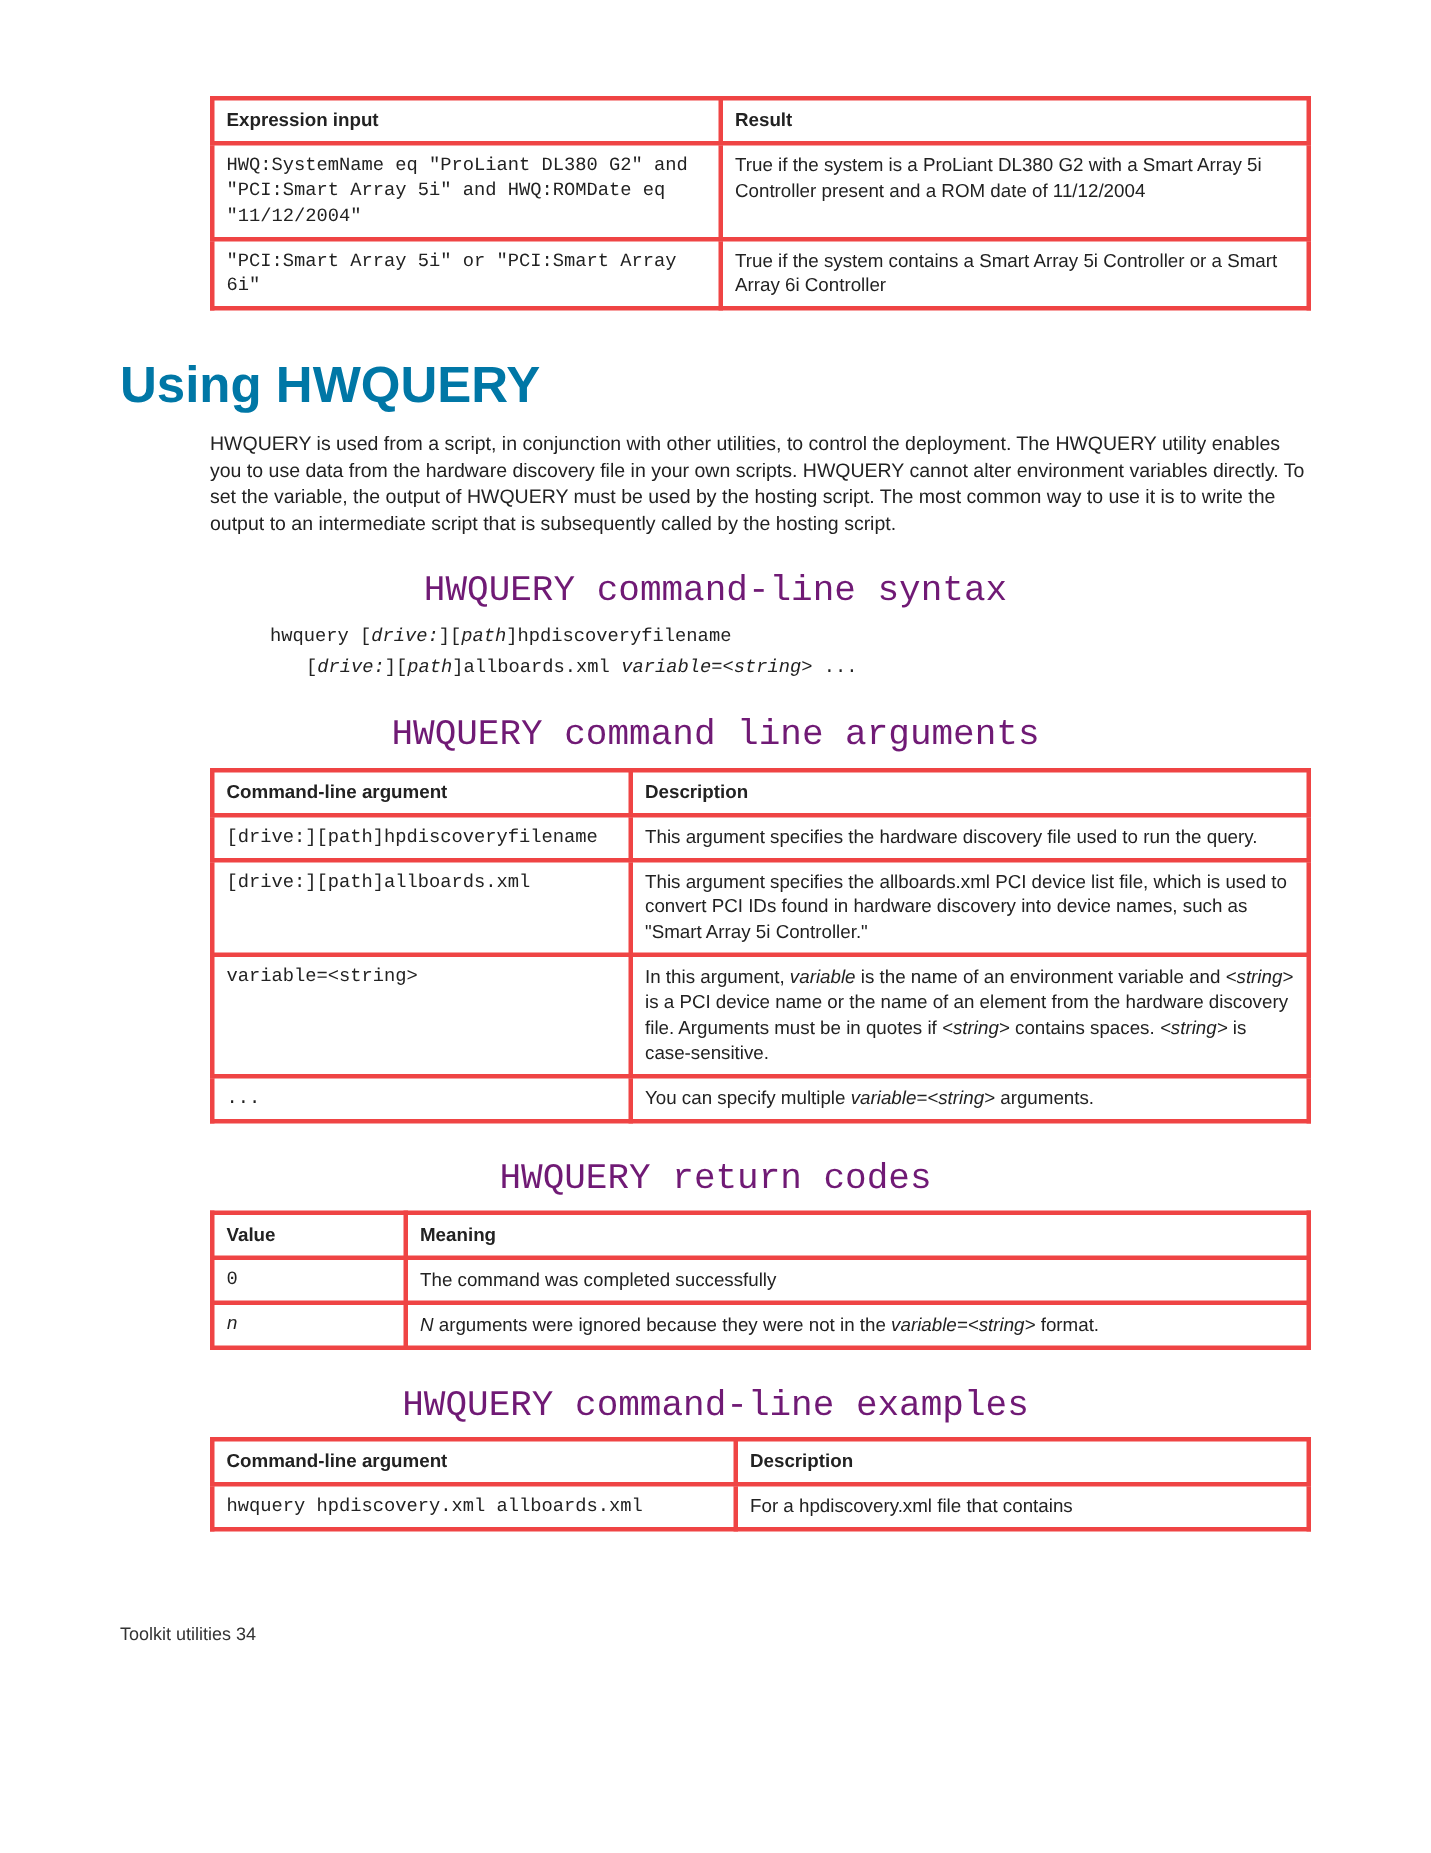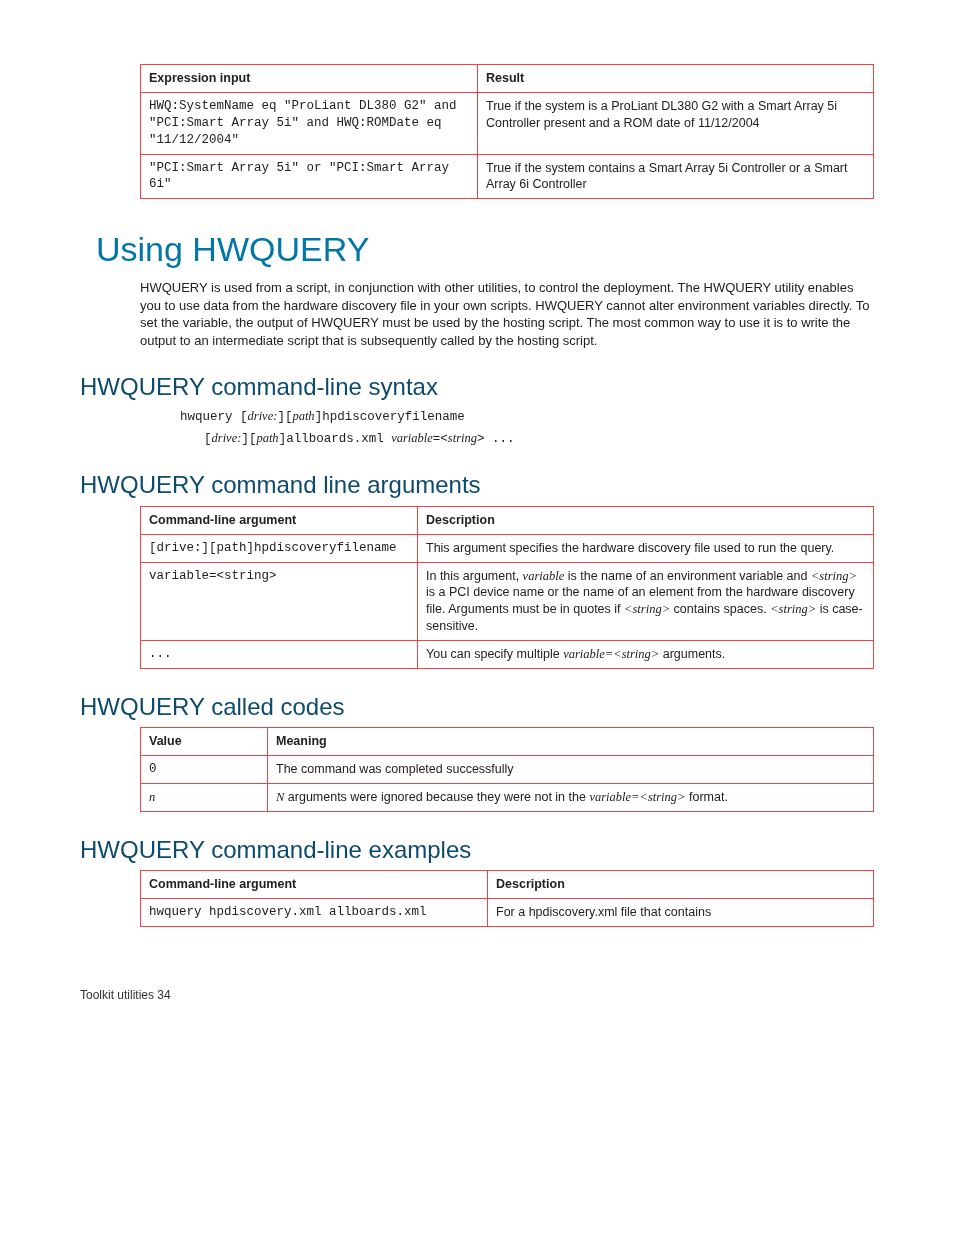--- a/index.html
+++ b/index.html
@@ -9,57 +9,58 @@
     color: #222;
     margin: 0;
     padding: 60px 80px 40px 80px;
     width: 954px;
     box-sizing: border-box;
     line-height: 1.35;
   }
   .content-indent { margin-left: 60px; }
   h1 {
     font-family: "Futura", "Trebuchet MS", Arial, sans-serif;
-    font-weight: 400;
+    font-weight: 700;
     font-size: 34px;
     color: #0077a6;
-    margin: 28px 0 6px 16px;
+    margin: 28px 0 6px 0;
   }
   h2 {
-    font-family: Liberation Sans, sans-serif;
+    font-family: Liberation Mono, monospace;
     font-weight: 300;
     font-size: 24px;
-    color: #0c4a6e;
+    color: #701a75;
     margin: 22px 0 4px 0;
+    text-align: center;
   }
   p { margin: 4px 0 10px 0; }
   table {
     border-collapse: collapse;
     width: 100%;
     margin: 4px 0 8px 0;
     font-size: 12.5px;
   }
   th, td {
-    border: 1px solid #ef4444;
+    border: 3px solid #ef4444;
     padding: 5px 8px;
     text-align: left;
     vertical-align: top;
   }
   th { font-weight: bold; }
   code, .mono {
     font-family: "Courier New", monospace;
     font-size: 12.5px;
   }
   pre {
     font-family: "Courier New", monospace;
     font-size: 12.5px;
     margin: 2px 0 4px 0;
     white-space: pre-wrap;
   }
-  .italic { font-style: italic; font-family: Liberation Serif, serif; }
+  .italic { font-style: italic; }
   .footer {
     text-align: left;
     font-size: 12px;
     margin-top: 60px;
     color: #333;
   }
   .syntax-block { margin-left: 100px; }
   .col-narrow { width: 110px; }
   .col-expr { width: 320px; }
   .col-arg1 { width: 260px; }
@@ -105,32 +106,36 @@
   <tbody>
         <tr>
     <th class="col-arg1">Command-line argument</th>
     <th>Description</th>
   </tr>
   <tr>
     <td class="mono" style="word-break:break-all;">[drive:][path]hpdiscoveryfilename</td>
     <td>This argument specifies the hardware discovery file used to run the query.</td>
   </tr>
   <tr>
+    <td class="mono">[drive:][path]allboards.xml</td>
+    <td>This argument specifies the allboards.xml PCI device list file, which is used to convert PCI IDs found in hardware discovery into device names, such as "Smart Array 5i Controller."</td>
+  </tr>
+  <tr>
     <td class="mono">variable=&lt;string&gt;</td>
     <td><span>In this argument, </span><span class="italic">variable</span><span> is the name of an environment variable and </span><span class="italic">&lt;string&gt;</span><span> is a PCI device name or the name of an element from the hardware discovery file. Arguments must be in quotes if </span><span class="italic">&lt;string&gt;</span><span> contains spaces. </span><span class="italic">&lt;string&gt;</span><span> is case-sensitive.</span></td>
   </tr>
   <tr>
     <td class="mono">...</td>
     <td><span>You can specify multiple </span><span class="italic">variable=&lt;string&gt;</span><span> arguments.</span></td>
   </tr>
 </tbody>
     </table>
 </div>
 
-<h2>HWQUERY called codes</h2>
+<h2>HWQUERY return codes</h2>
 <div class="content-indent">
 <table>
   <tbody>
         <tr>
     <th class="col-narrow">Value</th>
     <th>Meaning</th>
   </tr>
   <tr>
     <td class="mono">0</td>
     <td>The command was completed successfully</td>

